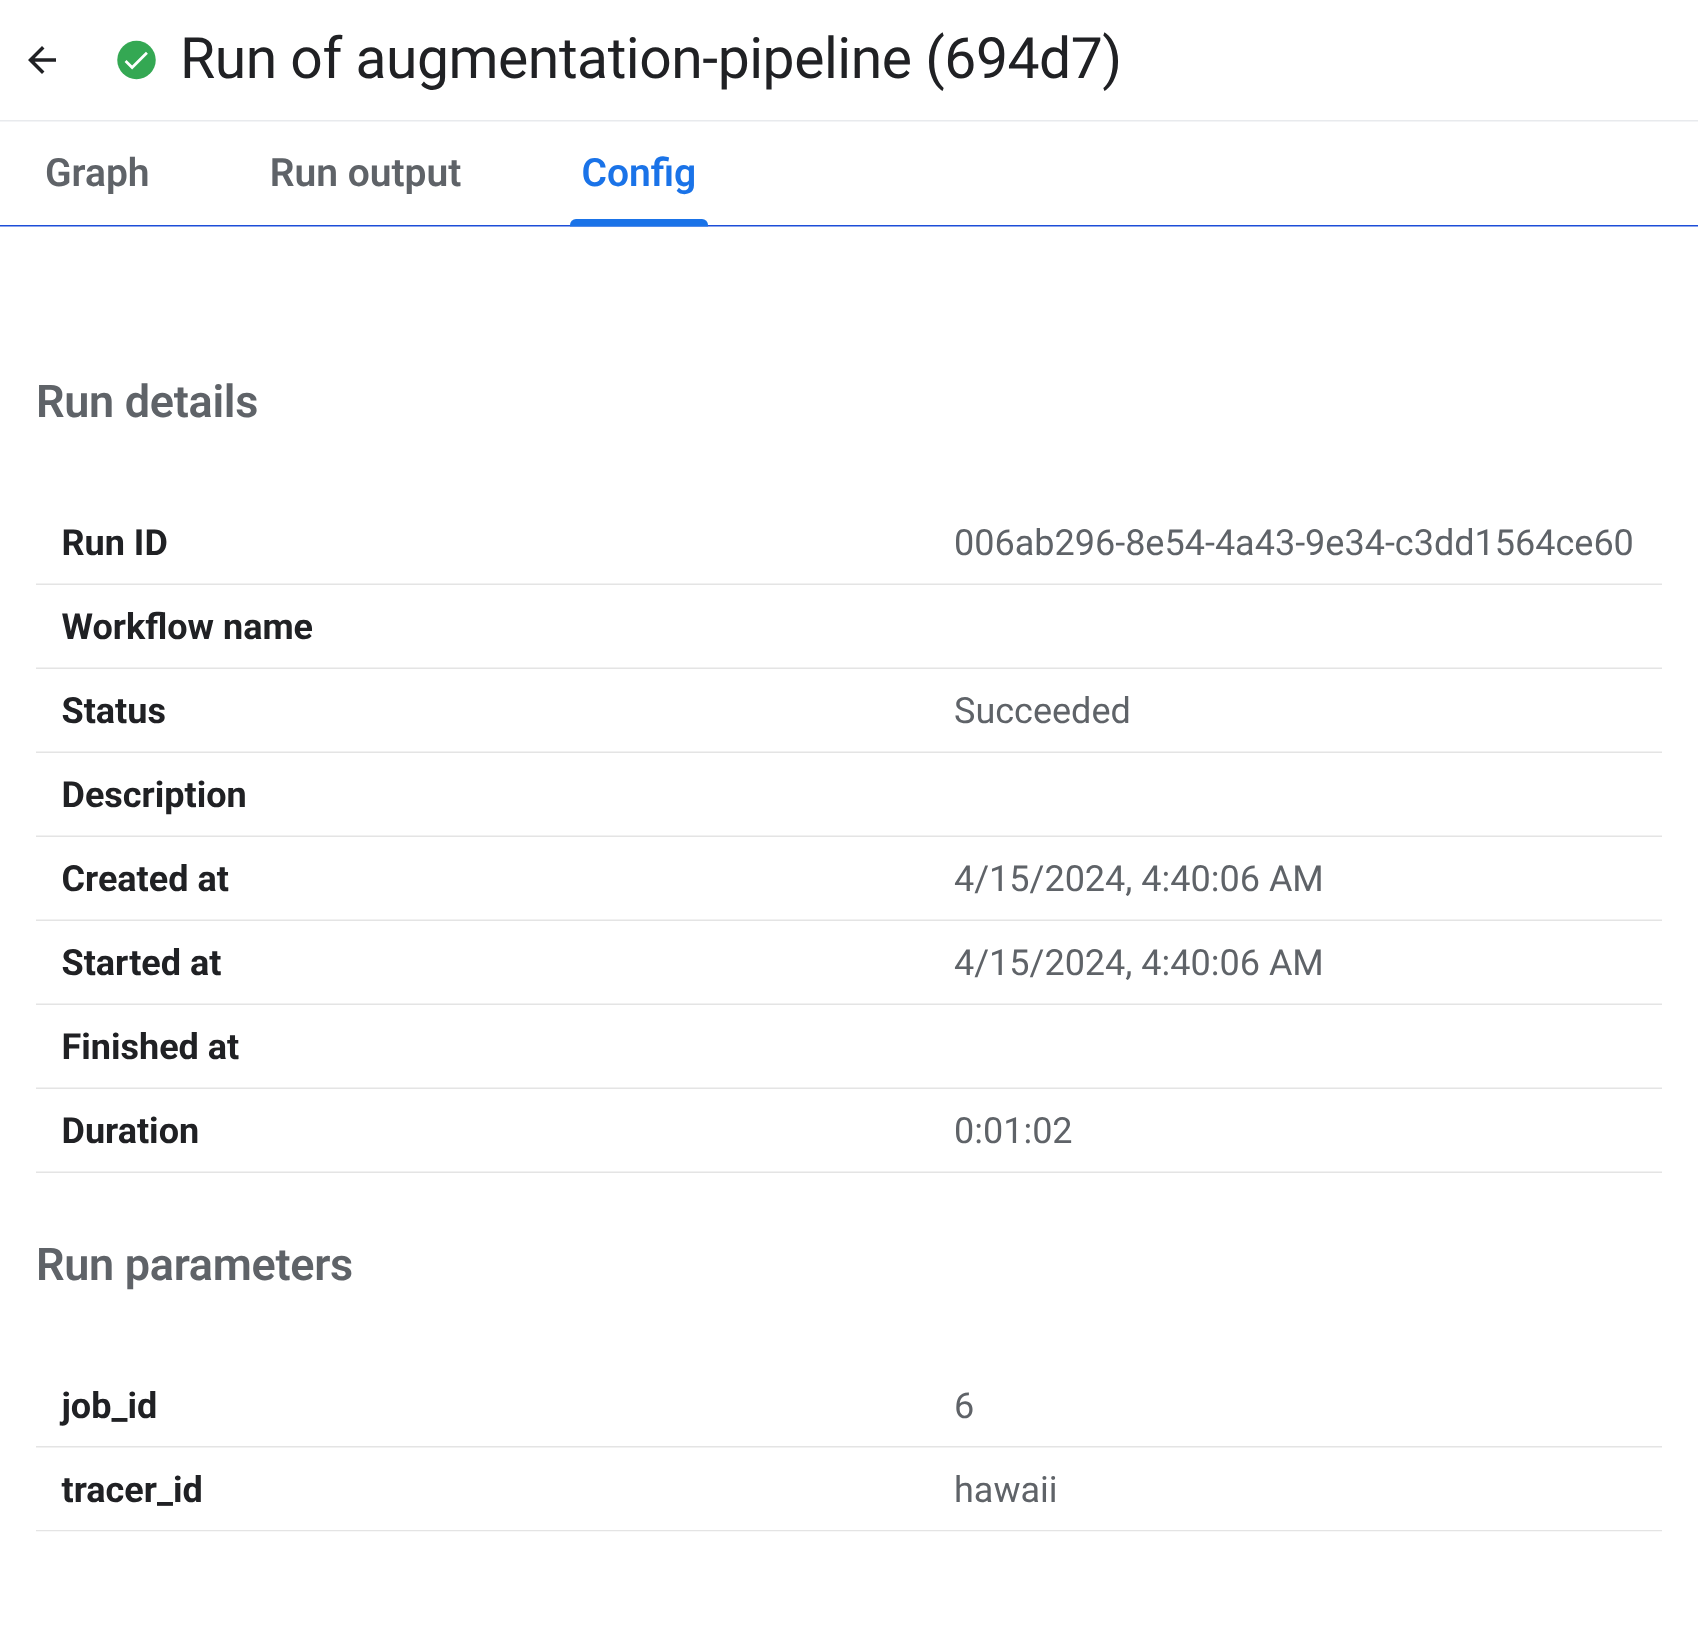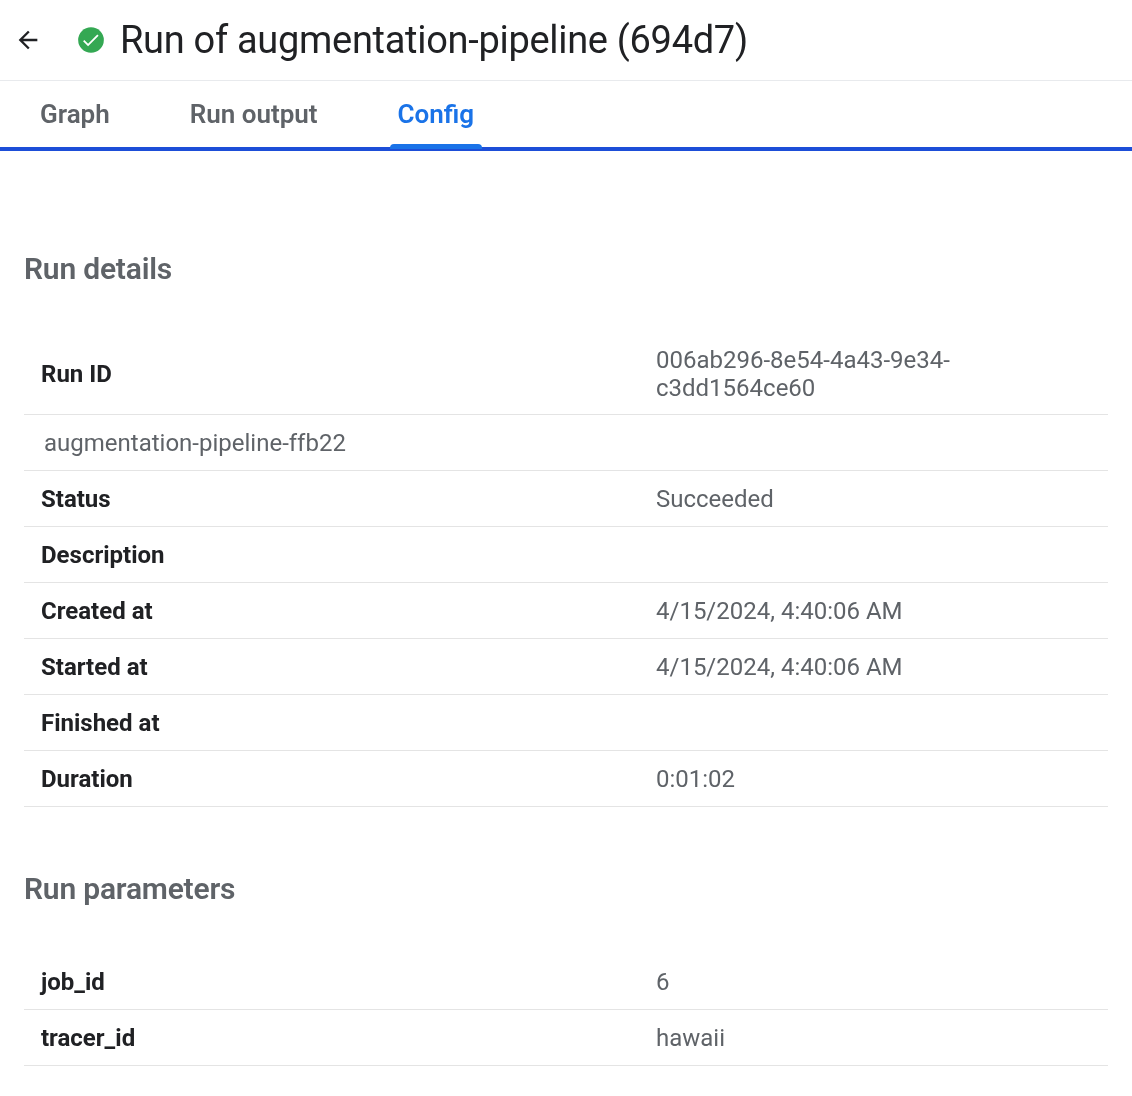--- a/index.html
+++ b/index.html
@@ -46,22 +46,22 @@
     }
     .page-title {
       font-size: 38px;
       font-weight: 400;
       color: #202124;
       letter-spacing: -0.3px;
     }
     .tabs {
       display: flex;
       gap: 80px;
-      padding: 0 40px;
-      border-bottom: 4px solid #1d4ed8;
+      padding: 0 30px;
+      border-bottom: 1px solid #1d4ed8;
       height: 70px;
       align-items: center;
       position: relative;
     }
     .tab {
       font-size: 26px;
       font-weight: 600;
       color: #5f6368;
       cursor: pointer;
       height: 70px;
@@ -89,21 +89,21 @@
     }
     .section-title {
       font-size: 30px;
       font-weight: 600;
       color: #5f6368;
       margin-top: 100px;
       margin-bottom: 48px;
       letter-spacing: -0.2px;
     }
     .section-title.params {
-      margin-top: 64px;
+      margin-top: 44px;
       margin-bottom: 48px;
     }
     .kv-row {
       display: flex;
       align-items: center;
       border-bottom: 1px solid #e4e4e4;
       min-height: 56px;
       padding: 12px 0;
     }
     .kv-key {
@@ -111,21 +111,20 @@
       font-size: 24px;
       font-weight: 700;
       color: #202124;
       margin-left: 17px;
     }
     .kv-val {
       flex: 1;
       font-size: 24px;
       font-weight: 400;
       color: #5f6368;
-      margin-left: 20px;
     }
   </style>
 </head>
 <body>
 
 <div class="header-bar">
   <div class="back-arrow">
     <svg viewBox="0 0 24 24">
       <path d="M20 11H7.83l5.59-5.59L12 4l-8 8 8 8 1.41-1.41L7.83 13H20v-2z" fill="#202124"></path>
     </svg>
@@ -147,21 +146,21 @@
 
 <div class="content">
 
   <div class="section-title">Run details</div>
 
   <div class="kv-row">
     <div class="kv-key">Run ID</div>
     <div class="kv-val">006ab296-8e54-4a43-9e34-c3dd1564ce60</div>
   </div>
   <div class="kv-row">
-    <div class="kv-val">augmentation-pipeline-ffb22</div>
+    <div class="kv-key">Workflow name</div>
   </div>
   <div class="kv-row">
     <div class="kv-key">Status</div>
     <div class="kv-val">Succeeded</div>
   </div>
   <div class="kv-row">
     <div class="kv-key">Description</div>
     <div class="kv-val"></div>
   </div>
   <div class="kv-row">

